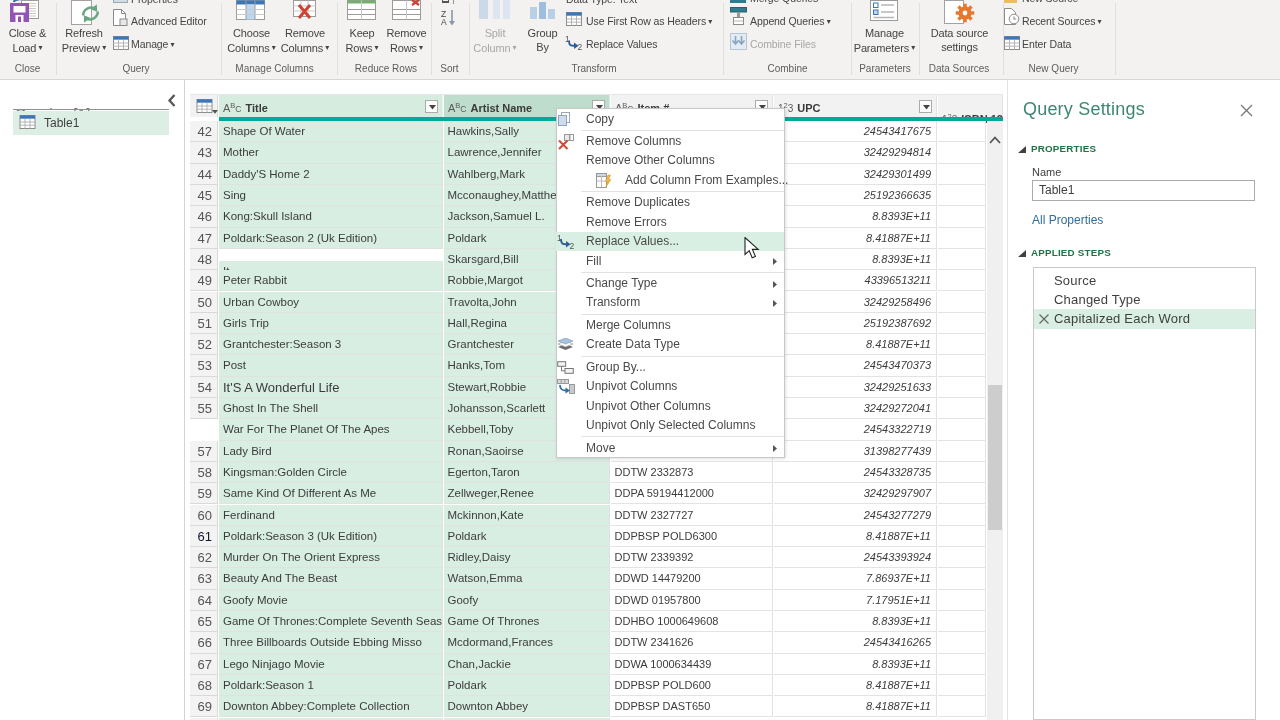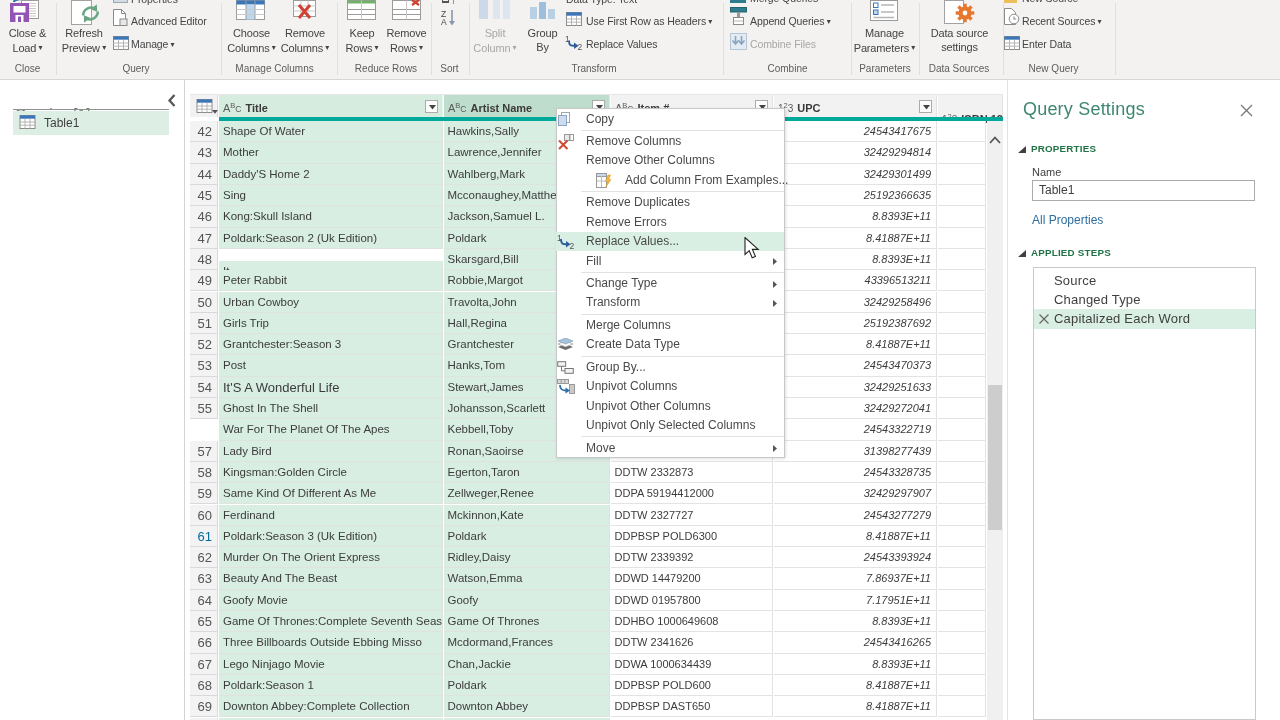--- a/index.html
+++ b/index.html
@@ -342,21 +342,21 @@
 <div class="abs" style="left:773.5px;top:334.1px;width:163.5px;height:21.3px;background:#fff;border-bottom:1px solid #e3e3e3;border-right:1px solid #e3e3e3;color:#3c3c3c;font-size:11px;font-style:italic;line-height:21.3px;text-align:right;padding-right:5px;white-space:nowrap;">8.41887E+11</div>
 <div class="abs" style="left:937.5px;top:334.1px;width:48.0px;height:21.3px;background:#fff;border-bottom:1px solid #e3e3e3;border-right:1px solid #e3e3e3;"></div>
 <div class="abs" style="left:190px;top:355.4px;width:28px;height:21.3px;background:#f3f3f3;border-bottom:1px solid #d9d9d9;border-right:1px solid #d9d9d9;color:#555;font-size:13px;line-height:21.3px;text-align:right;padding-right:5px;">53</div>
 <div class="abs" style="left:218.5px;top:355.4px;width:224.5px;height:21.3px;background:#d8eee2;border-bottom:1px solid #dfe2df;border-right:1px solid #dfe2df;color:#3c3c3c;font-size:11.5px;line-height:21.3px;padding-left:4.5px;white-space:nowrap;overflow:hidden;">Post</div>
 <div class="abs" style="left:443.5px;top:355.4px;width:166.5px;height:21.3px;background:#d8eee2;border-bottom:1px solid #dfe2df;border-right:1px solid #dfe2df;color:#3c3c3c;font-size:11.5px;line-height:21.3px;padding-left:4px;white-space:nowrap;">Hanks,Tom</div>
 <div class="abs" style="left:610.5px;top:355.4px;width:162.5px;height:21.3px;background:#fff;border-bottom:1px solid #e3e3e3;border-right:1px solid #e3e3e3;color:#3c3c3c;font-size:11px;line-height:21.3px;padding-left:4px;white-space:nowrap;"></div>
 <div class="abs" style="left:773.5px;top:355.4px;width:163.5px;height:21.3px;background:#fff;border-bottom:1px solid #e3e3e3;border-right:1px solid #e3e3e3;color:#3c3c3c;font-size:11px;font-style:italic;line-height:21.3px;text-align:right;padding-right:5px;white-space:nowrap;">24543470373</div>
 <div class="abs" style="left:937.5px;top:355.4px;width:48.0px;height:21.3px;background:#fff;border-bottom:1px solid #e3e3e3;border-right:1px solid #e3e3e3;"></div>
 <div class="abs" style="left:190px;top:376.7px;width:28px;height:21.3px;background:#f3f3f3;border-bottom:1px solid #d9d9d9;border-right:1px solid #d9d9d9;color:#555;font-size:13px;line-height:21.3px;text-align:right;padding-right:5px;">54</div>
 <div class="abs" style="left:218.5px;top:376.7px;width:224.5px;height:21.3px;background:#d8eee2;border-bottom:1px solid #dfe2df;border-right:1px solid #dfe2df;color:#3c3c3c;font-size:13px;line-height:21.3px;padding-left:4.5px;white-space:nowrap;overflow:hidden;">It'S A Wonderful Life</div>
-<div class="abs" style="left:443.5px;top:376.7px;width:166.5px;height:21.3px;background:#d8eee2;border-bottom:1px solid #dfe2df;border-right:1px solid #dfe2df;color:#3c3c3c;font-size:11.5px;line-height:21.3px;padding-left:4px;white-space:nowrap;">Stewart,James</div>
+<div class="abs" style="left:443.5px;top:376.7px;width:166.5px;height:21.3px;background:#d8eee2;border-bottom:1px solid #dfe2df;border-right:1px solid #dfe2df;color:#3c3c3c;font-size:11.5px;line-height:21.3px;padding-left:4px;white-space:nowrap;">Stewart,Robbie</div>
 <div class="abs" style="left:610.5px;top:376.7px;width:162.5px;height:21.3px;background:#fff;border-bottom:1px solid #e3e3e3;border-right:1px solid #e3e3e3;color:#3c3c3c;font-size:11px;line-height:21.3px;padding-left:4px;white-space:nowrap;"></div>
 <div class="abs" style="left:773.5px;top:376.7px;width:163.5px;height:21.3px;background:#fff;border-bottom:1px solid #e3e3e3;border-right:1px solid #e3e3e3;color:#3c3c3c;font-size:11px;font-style:italic;line-height:21.3px;text-align:right;padding-right:5px;white-space:nowrap;">32429251633</div>
 <div class="abs" style="left:937.5px;top:376.7px;width:48.0px;height:21.3px;background:#fff;border-bottom:1px solid #e3e3e3;border-right:1px solid #e3e3e3;"></div>
 <div class="abs" style="left:190px;top:398.0px;width:28px;height:21.3px;background:#f3f3f3;border-bottom:1px solid #d9d9d9;border-right:1px solid #d9d9d9;color:#555;font-size:13px;line-height:21.3px;text-align:right;padding-right:5px;">55</div>
 <div class="abs" style="left:218.5px;top:398.0px;width:224.5px;height:21.3px;background:#d8eee2;border-bottom:1px solid #dfe2df;border-right:1px solid #dfe2df;color:#3c3c3c;font-size:11.5px;line-height:21.3px;padding-left:4.5px;white-space:nowrap;overflow:hidden;">Ghost In The Shell</div>
 <div class="abs" style="left:443.5px;top:398.0px;width:166.5px;height:21.3px;background:#d8eee2;border-bottom:1px solid #dfe2df;border-right:1px solid #dfe2df;color:#3c3c3c;font-size:11.5px;line-height:21.3px;padding-left:4px;white-space:nowrap;">Johansson,Scarlett</div>
 <div class="abs" style="left:610.5px;top:398.0px;width:162.5px;height:21.3px;background:#fff;border-bottom:1px solid #e3e3e3;border-right:1px solid #e3e3e3;color:#3c3c3c;font-size:11px;line-height:21.3px;padding-left:4px;white-space:nowrap;"></div>
 <div class="abs" style="left:773.5px;top:398.0px;width:163.5px;height:21.3px;background:#fff;border-bottom:1px solid #e3e3e3;border-right:1px solid #e3e3e3;color:#3c3c3c;font-size:11px;font-style:italic;line-height:21.3px;text-align:right;padding-right:5px;white-space:nowrap;">32429272041</div>
 <div class="abs" style="left:937.5px;top:398.0px;width:48.0px;height:21.3px;background:#fff;border-bottom:1px solid #e3e3e3;border-right:1px solid #e3e3e3;"></div>
 <div class="abs" style="left:190px;top:419.3px;width:28px;height:21.3px;background:#f3f3f3;border-bottom:1px solid #d9d9d9;border-right:1px solid #d9d9d9;color:#555;font-size:13px;line-height:21.3px;text-align:right;padding-right:5px;margin-left:32px;">56</div>
@@ -382,21 +382,21 @@
 <div class="abs" style="left:443.5px;top:483.2px;width:166.5px;height:21.3px;background:#d8eee2;border-bottom:1px solid #dfe2df;border-right:1px solid #dfe2df;color:#3c3c3c;font-size:11.5px;line-height:21.3px;padding-left:4px;white-space:nowrap;">Zellweger,Renee</div>
 <div class="abs" style="left:610.5px;top:483.2px;width:162.5px;height:21.3px;background:#fff;border-bottom:1px solid #e3e3e3;border-right:1px solid #e3e3e3;color:#3c3c3c;font-size:11px;line-height:21.3px;padding-left:4px;white-space:nowrap;">DDPA 59194412000</div>
 <div class="abs" style="left:773.5px;top:483.2px;width:163.5px;height:21.3px;background:#fff;border-bottom:1px solid #e3e3e3;border-right:1px solid #e3e3e3;color:#3c3c3c;font-size:11px;font-style:italic;line-height:21.3px;text-align:right;padding-right:5px;white-space:nowrap;">32429297907</div>
 <div class="abs" style="left:937.5px;top:483.2px;width:48.0px;height:21.3px;background:#fff;border-bottom:1px solid #e3e3e3;border-right:1px solid #e3e3e3;"></div>
 <div class="abs" style="left:190px;top:504.5px;width:28px;height:21.3px;background:#f3f3f3;border-bottom:1px solid #d9d9d9;border-right:1px solid #d9d9d9;color:#555;font-size:13px;line-height:21.3px;text-align:right;padding-right:5px;">60</div>
 <div class="abs" style="left:218.5px;top:504.5px;width:224.5px;height:21.3px;background:#d8eee2;border-bottom:1px solid #dfe2df;border-right:1px solid #dfe2df;color:#3c3c3c;font-size:11.5px;line-height:21.3px;padding-left:4.5px;white-space:nowrap;overflow:hidden;">Ferdinand</div>
 <div class="abs" style="left:443.5px;top:504.5px;width:166.5px;height:21.3px;background:#d8eee2;border-bottom:1px solid #dfe2df;border-right:1px solid #dfe2df;color:#3c3c3c;font-size:11.5px;line-height:21.3px;padding-left:4px;white-space:nowrap;">Mckinnon,Kate</div>
 <div class="abs" style="left:610.5px;top:504.5px;width:162.5px;height:21.3px;background:#fff;border-bottom:1px solid #e3e3e3;border-right:1px solid #e3e3e3;color:#3c3c3c;font-size:11px;line-height:21.3px;padding-left:4px;white-space:nowrap;">DDTW 2327727</div>
 <div class="abs" style="left:773.5px;top:504.5px;width:163.5px;height:21.3px;background:#fff;border-bottom:1px solid #e3e3e3;border-right:1px solid #e3e3e3;color:#3c3c3c;font-size:11px;font-style:italic;line-height:21.3px;text-align:right;padding-right:5px;white-space:nowrap;">24543277279</div>
 <div class="abs" style="left:937.5px;top:504.5px;width:48.0px;height:21.3px;background:#fff;border-bottom:1px solid #e3e3e3;border-right:1px solid #e3e3e3;"></div>
-<div class="abs" style="left:190px;top:525.8px;width:28px;height:21.3px;background:#f3f3f3;border-bottom:1px solid #d9d9d9;border-right:1px solid #d9d9d9;color:#0369a1;font-size:13px;line-height:21.3px;text-align:right;padding-right:5px;">61</div>
+<div class="abs" style="left:190px;top:525.8px;width:28px;height:21.3px;background:#f3f3f3;border-bottom:1px solid #d9d9d9;border-right:1px solid #d9d9d9;color:#0f172a;font-size:13px;line-height:21.3px;text-align:right;padding-right:5px;">61</div>
 <div class="abs" style="left:218.5px;top:525.8px;width:224.5px;height:21.3px;background:#d8eee2;border-bottom:1px solid #dfe2df;border-right:1px solid #dfe2df;color:#3c3c3c;font-size:11.5px;line-height:21.3px;padding-left:4.5px;white-space:nowrap;overflow:hidden;">Poldark:Season 3 (Uk Edition)</div>
 <div class="abs" style="left:443.5px;top:525.8px;width:166.5px;height:21.3px;background:#d8eee2;border-bottom:1px solid #dfe2df;border-right:1px solid #dfe2df;color:#3c3c3c;font-size:11.5px;line-height:21.3px;padding-left:4px;white-space:nowrap;">Poldark</div>
 <div class="abs" style="left:610.5px;top:525.8px;width:162.5px;height:21.3px;background:#fff;border-bottom:1px solid #e3e3e3;border-right:1px solid #e3e3e3;color:#3c3c3c;font-size:11px;line-height:21.3px;padding-left:4px;white-space:nowrap;">DDPBSP POLD6300</div>
 <div class="abs" style="left:773.5px;top:525.8px;width:163.5px;height:21.3px;background:#fff;border-bottom:1px solid #e3e3e3;border-right:1px solid #e3e3e3;color:#3c3c3c;font-size:11px;font-style:italic;line-height:21.3px;text-align:right;padding-right:5px;white-space:nowrap;">8.41887E+11</div>
 <div class="abs" style="left:937.5px;top:525.8px;width:48.0px;height:21.3px;background:#fff;border-bottom:1px solid #e3e3e3;border-right:1px solid #e3e3e3;"></div>
 <div class="abs" style="left:190px;top:547.1px;width:28px;height:21.3px;background:#f3f3f3;border-bottom:1px solid #d9d9d9;border-right:1px solid #d9d9d9;color:#555;font-size:13px;line-height:21.3px;text-align:right;padding-right:5px;">62</div>
 <div class="abs" style="left:218.5px;top:547.1px;width:224.5px;height:21.3px;background:#d8eee2;border-bottom:1px solid #dfe2df;border-right:1px solid #dfe2df;color:#3c3c3c;font-size:11.5px;line-height:21.3px;padding-left:4.5px;white-space:nowrap;overflow:hidden;">Murder On The Orient Express</div>
 <div class="abs" style="left:443.5px;top:547.1px;width:166.5px;height:21.3px;background:#d8eee2;border-bottom:1px solid #dfe2df;border-right:1px solid #dfe2df;color:#3c3c3c;font-size:11.5px;line-height:21.3px;padding-left:4px;white-space:nowrap;">Ridley,Daisy</div>
 <div class="abs" style="left:610.5px;top:547.1px;width:162.5px;height:21.3px;background:#fff;border-bottom:1px solid #e3e3e3;border-right:1px solid #e3e3e3;color:#3c3c3c;font-size:11px;line-height:21.3px;padding-left:4px;white-space:nowrap;">DDTW 2339392</div>
 <div class="abs" style="left:773.5px;top:547.1px;width:163.5px;height:21.3px;background:#fff;border-bottom:1px solid #e3e3e3;border-right:1px solid #e3e3e3;color:#3c3c3c;font-size:11px;font-style:italic;line-height:21.3px;text-align:right;padding-right:5px;white-space:nowrap;">24543393924</div>

